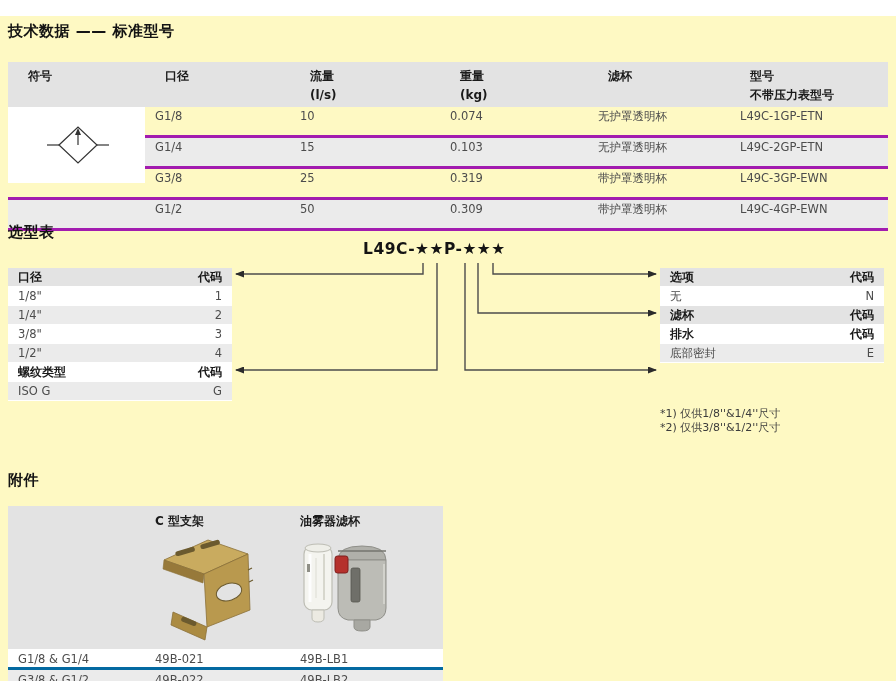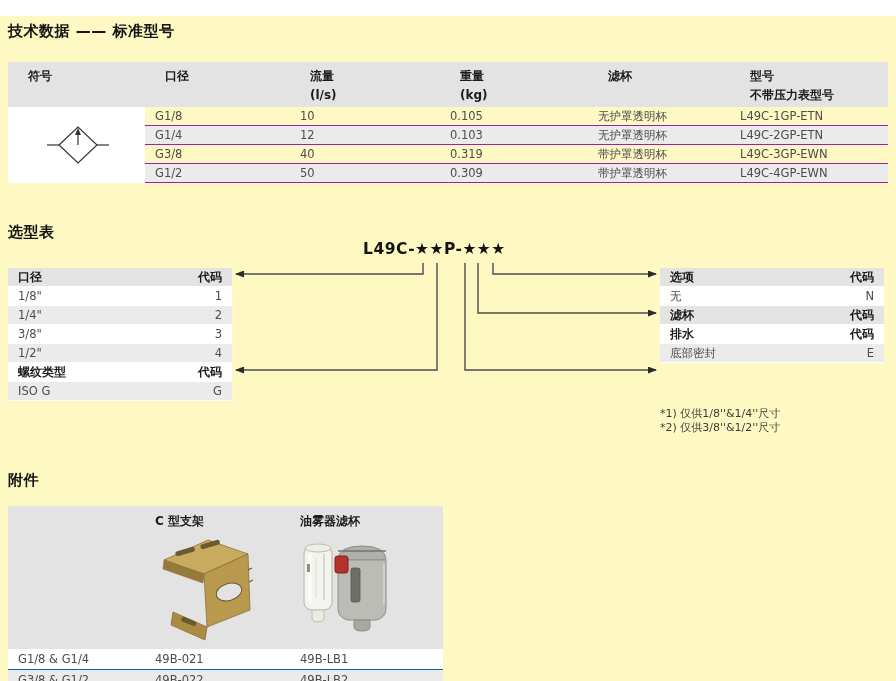--- a/index.html
+++ b/index.html
@@ -6,41 +6,41 @@
   body{font-family:"DejaVu Sans","Liberation Sans",sans-serif;}
   #page{position:relative;width:896px;height:681px;background:#fef9c3;overflow:hidden;margin-top:16px;}
   .abs{position:absolute;}
   .sec-title{font-size:15px;font-weight:bold;color:#141414;letter-spacing:.5px;}
   
   .ttable{left:8px;top:46px;width:880px;}
   .thead{display:flex;background:#e3e3e3;height:45px;}
   .hcell{box-sizing:border-box;padding:7px 0 0 20px;font-size:12px;font-weight:bold;color:#1a1a1a;line-height:14px;}
   .hsub{display:block;margin-top:5px;}
   .tbody{position:relative;}
-  .trow{display:flex;height:19px;line-height:18px;border-bottom:1px solid #a21caf;box-sizing:border-box;font-size:11.5px;color:#4c4c4c;}
+  .trow{display:flex;height:31px;line-height:18px;border-bottom:3px solid #a21caf;box-sizing:border-box;font-size:11.5px;color:#4c4c4c;}
   .trow.alt{background:#ebebeb;}
   .tcell{box-sizing:border-box;padding-left:10px;overflow:hidden;white-space:nowrap;}
   .c0{width:137px;} .c1{width:145px;} .c2{width:150px;} .c3{width:148px;} .c4{width:142px;} .c5{flex:1;}
   .symcell{position:absolute;left:0;top:0;width:137px;height:76px;background:#fff;}
   
   .seltable{width:224px;}
   .srow{display:flex;justify-content:space-between;height:19px;line-height:18px;border-bottom:1px solid #fff;box-sizing:border-box;font-size:11.5px;color:#4c4c4c;}
   .srow .lab{padding-left:10px;white-space:nowrap;}
   .srow .cod{padding-right:10px;text-align:right;white-space:nowrap;}
   .srow.hdr{font-weight:bold;color:#1a1a1a;font-size:12px;}
   .bg-g{background:#e3e3e3;}
   .bg-z{background:#ebebeb;}
   .bg-w{background:#fff;}
   .codeline{font-size:15.5px;font-weight:bold;color:#141414;letter-spacing:.5px;white-space:nowrap;}
   .footnote{font-size:11px;color:#3c3c3c;line-height:15px;white-space:nowrap;}
   
   .accblock{left:8px;top:490px;width:435px;height:169px;background:#e3e3e3;}
   .acchdr{position:absolute;top:7px;font-size:12px;font-weight:bold;color:#1a1a1a;}
   .accport{position:absolute;left:10px;bottom:5px;font-size:12px;font-weight:bold;color:#1a1a1a;}
-  .arow{display:flex;height:21px;line-height:20px;border-bottom:1px solid #0369a1;box-sizing:border-box;font-size:11.5px;color:#4c4c4c;}
+  .arow{display:flex;height:21px;line-height:20px;border-bottom:3px solid #0369a1;box-sizing:border-box;font-size:11.5px;color:#4c4c4c;}
   .ac0{width:137px;box-sizing:border-box;padding-left:10px;}
   .ac1{width:145px;box-sizing:border-box;padding-left:10px;}
   .ac2{flex:1;box-sizing:border-box;padding-left:10px;}
   svg{display:block;}
 </style>
 </head>
 <body>
 
 <div id="page">
 
@@ -53,36 +53,36 @@
       <div class="hcell c2"><span>流量</span><span class="hsub">(l/s)</span></div>
       <div class="hcell c3"><span>重量</span><span class="hsub">(kg)</span></div>
       <div class="hcell c4"><span>滤杯</span></div>
       <div class="hcell c5"><span>型号</span><span class="hsub">不带压力表型号</span></div>
     </div>
     <div class="tbody">
       <div class="trow">
         <div class="tcell c0"></div>
         <div class="tcell c1">G1/8</div>
         <div class="tcell c2">10</div>
-        <div class="tcell c3">0.105</div>
+        <div class="tcell c3">0.074</div>
         <div class="tcell c4">无护罩透明杯</div>
         <div class="tcell c5">L49C-1GP-ETN</div>
       </div>
       <div class="trow alt">
         <div class="tcell c0"></div>
         <div class="tcell c1">G1/4</div>
-        <div class="tcell c2">12</div>
+        <div class="tcell c2">15</div>
         <div class="tcell c3">0.103</div>
         <div class="tcell c4">无护罩透明杯</div>
         <div class="tcell c5">L49C-2GP-ETN</div>
       </div>
       <div class="trow">
         <div class="tcell c0"></div>
         <div class="tcell c1">G3/8</div>
-        <div class="tcell c2">40</div>
+        <div class="tcell c2">25</div>
         <div class="tcell c3">0.319</div>
         <div class="tcell c4">带护罩透明杯</div>
         <div class="tcell c5">L49C-3GP-EWN</div>
       </div>
       <div class="trow alt">
         <div class="tcell c0"></div>
         <div class="tcell c1">G1/2</div>
         <div class="tcell c2">50</div>
         <div class="tcell c3">0.309</div>
         <div class="tcell c4">带护罩透明杯</div>

